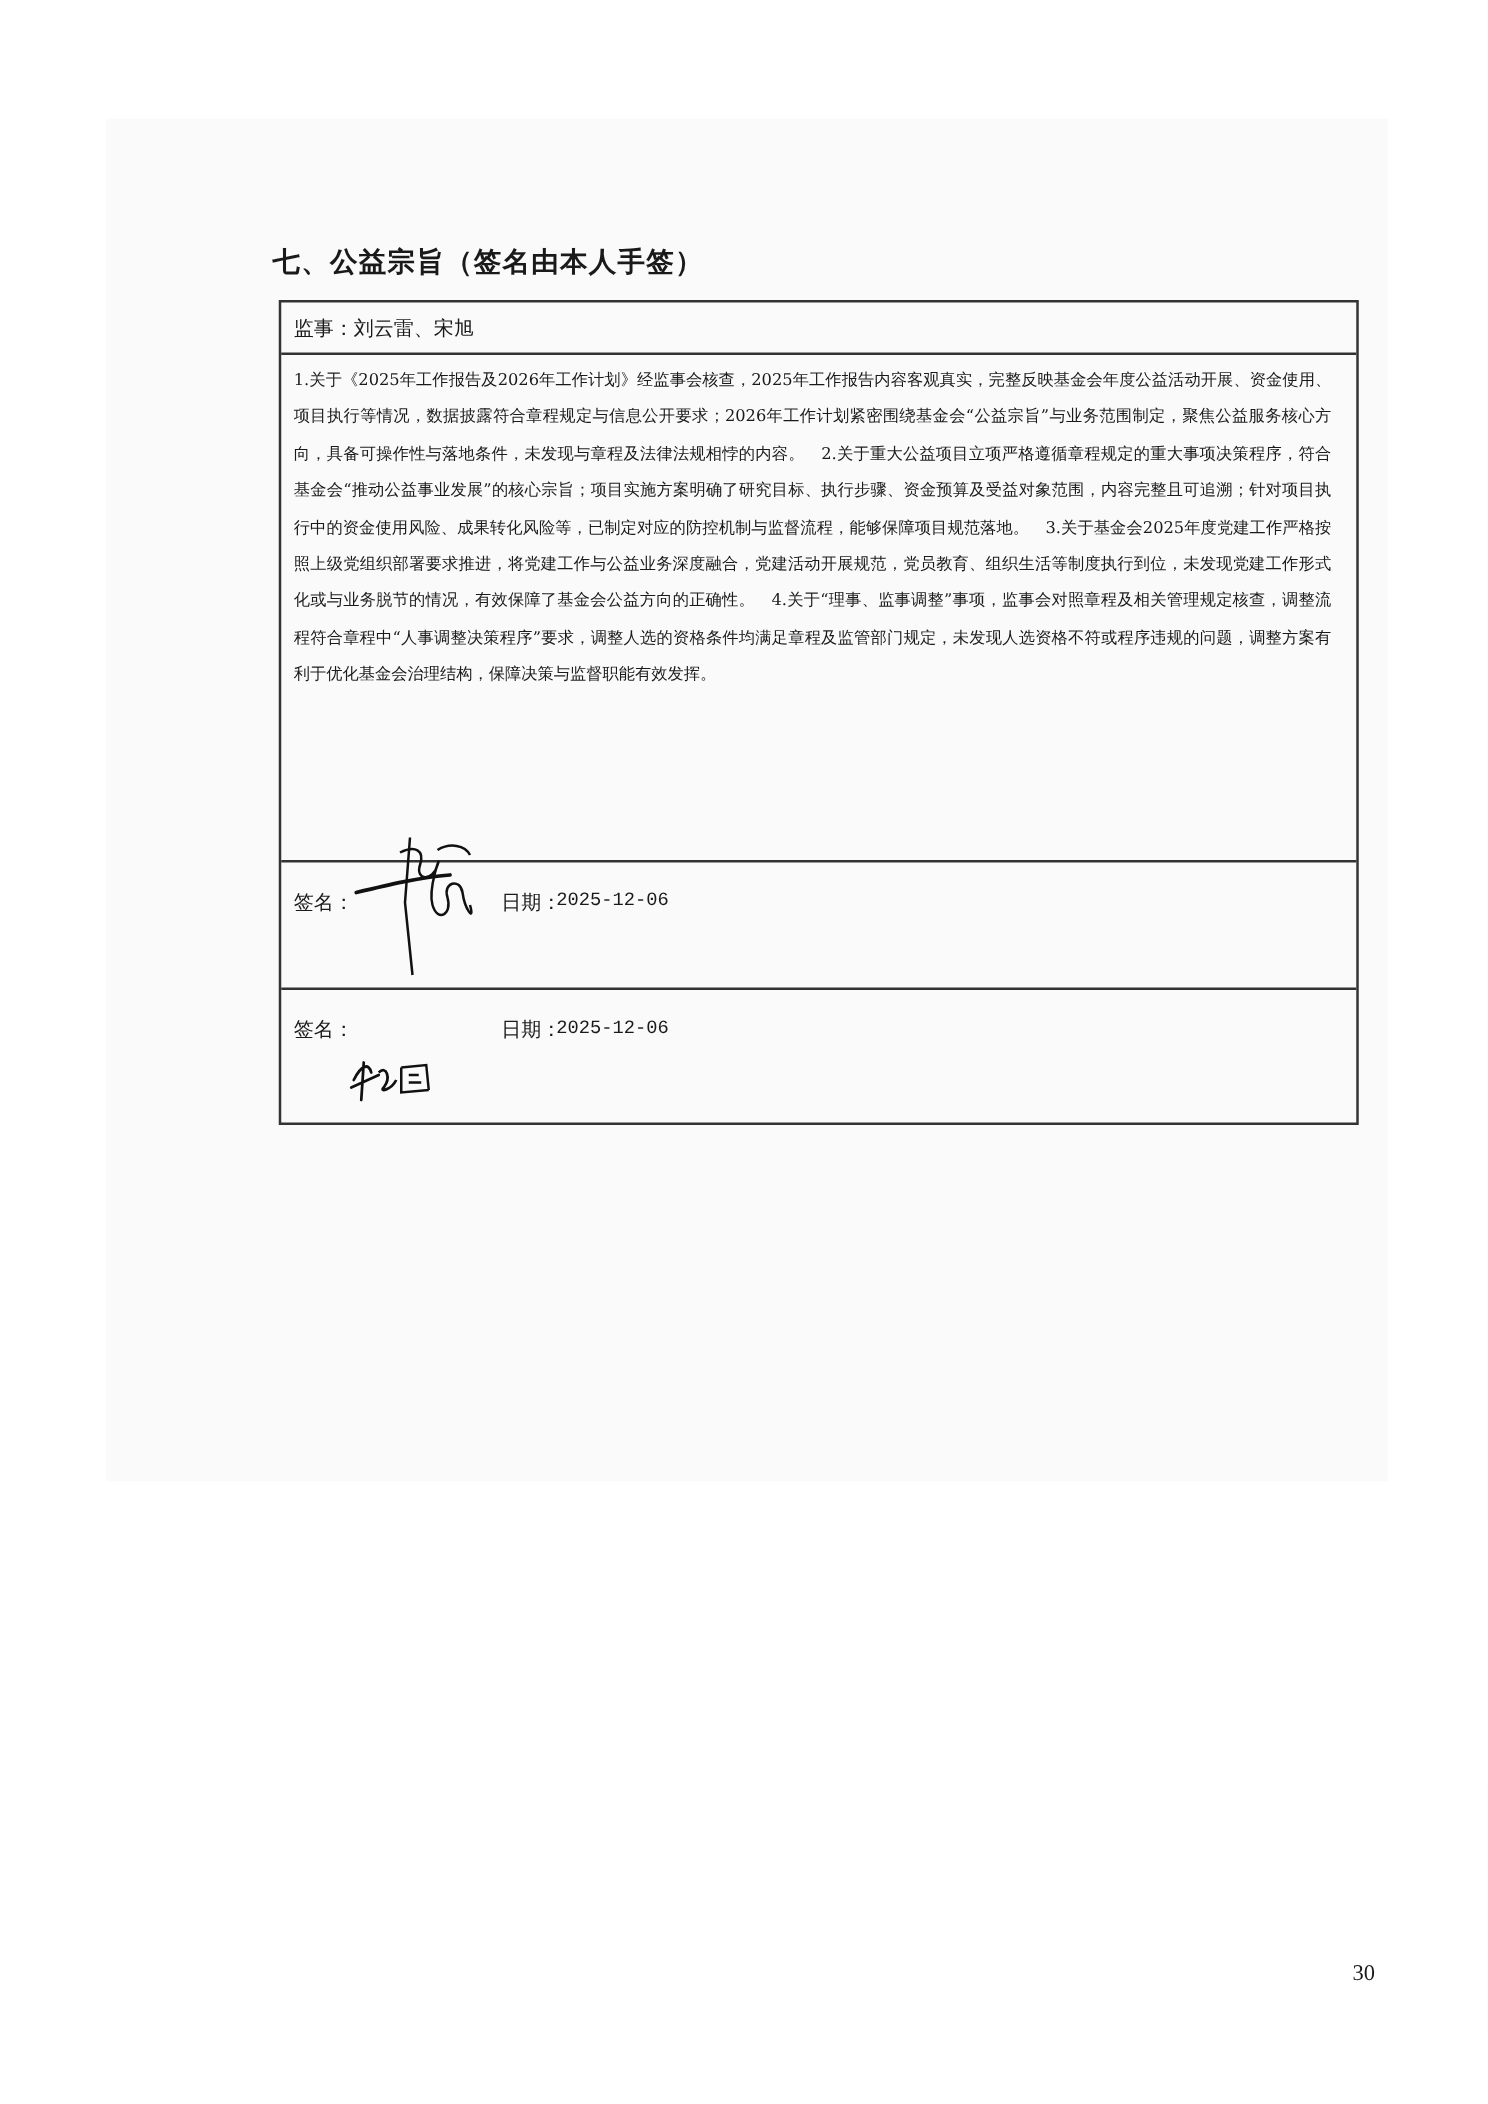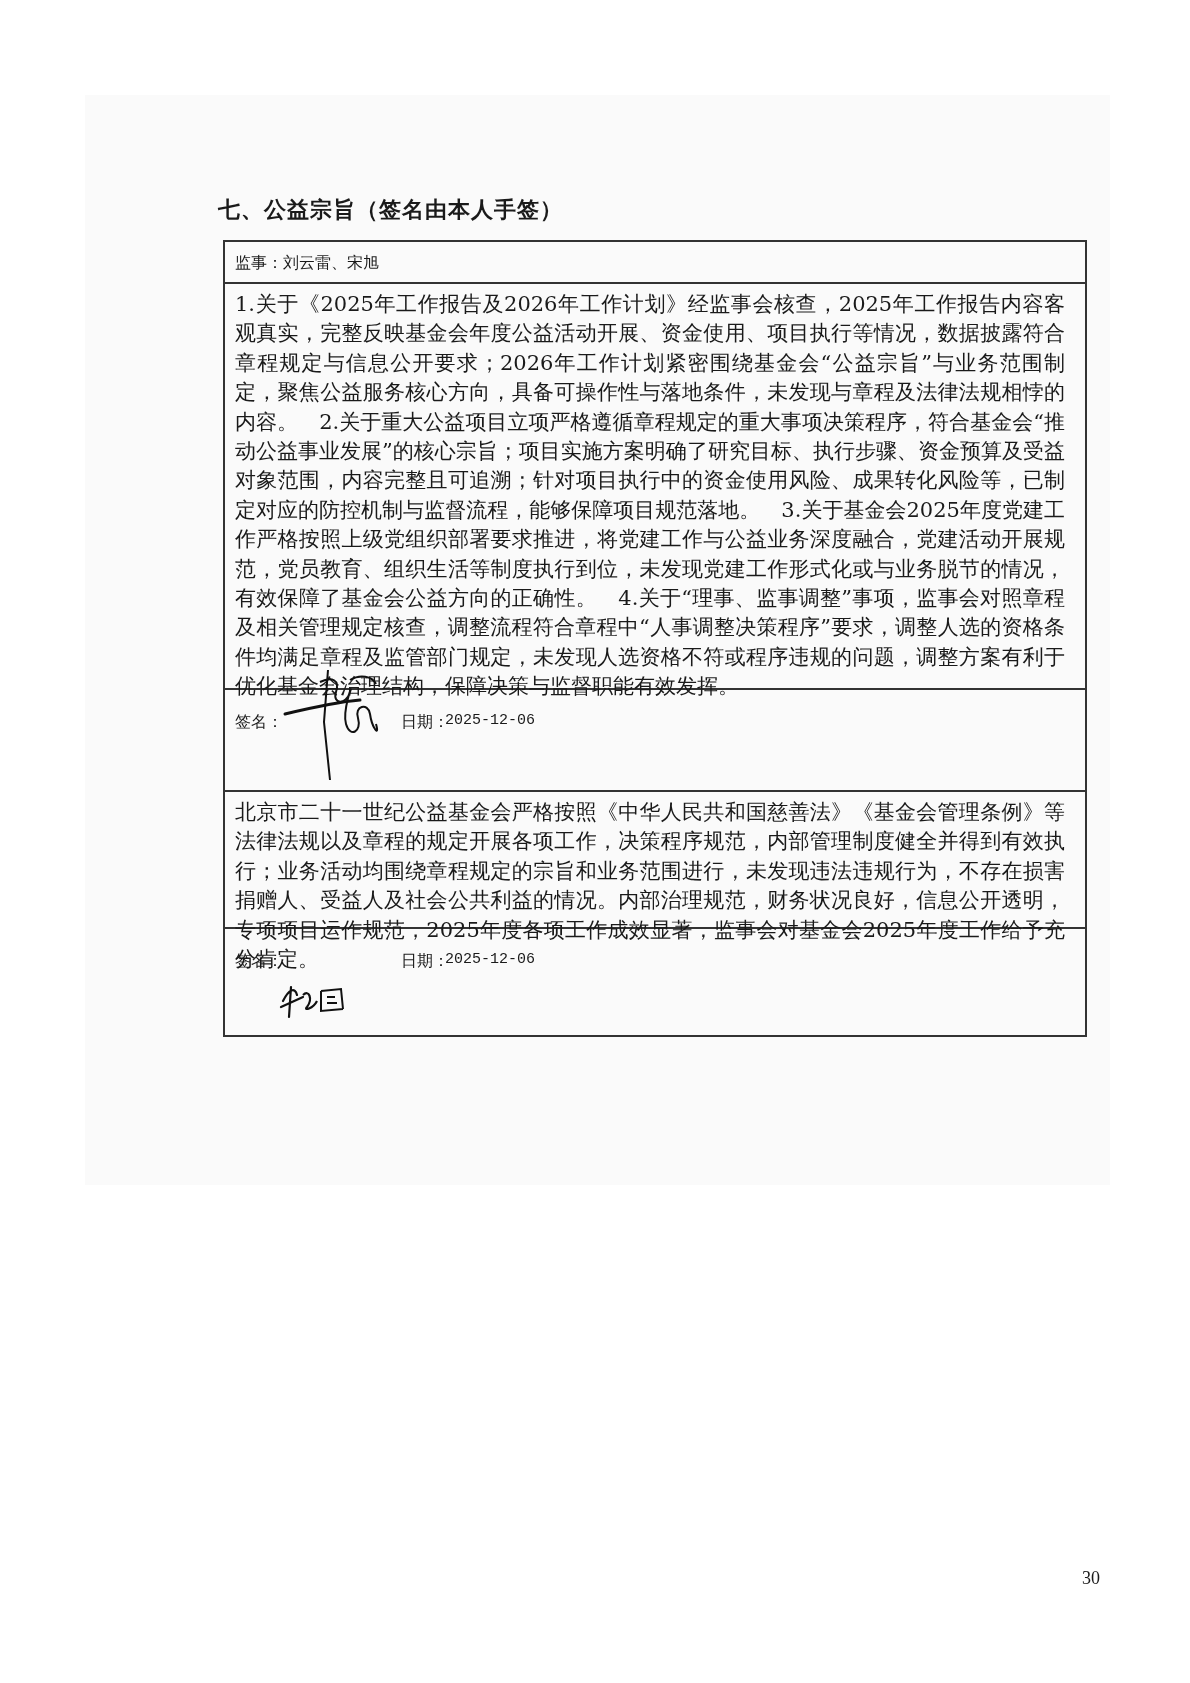--- a/index.html
+++ b/index.html
@@ -22,21 +22,21 @@
     }
     .table {
       position: absolute; left: 211px; top: 240px; width: 864px;
       border: 2px solid #333;
       box-sizing: border-box;
       margin-left: 12px;
     }
     .row { border-bottom: 2px solid #333; box-sizing: border-box; position: relative; }
     .row:last-child { border-bottom: none; }
     .label-row { height: 42px; padding: 11px 10px 0 10px; font-size: 16px; }
-    .body-row { padding: 6px 20px 4px 10px; font-size: 21px; line-height: 29.4px; text-align: justify; }
+    .body-row { padding: 6px 20px 4px 10px; font-size: 13px; line-height: 29.4px; text-align: justify; }
     .sig-row { padding: 0 10px; font-size: 16px; }
     .sig-row .sig-label { position: absolute; left: 10px; top: 22px; }
     .sig-row .date-label { position: absolute; top: 22px; }
     .sig-row .date-value { position: absolute; top: 22px; font-family: Liberation Mono, monospace; font-size: 15px; }
     .signature { position: absolute; }
     .page-number {
       position: absolute; left: 1082px; top: 1568px; font-size: 18px;
       font-family: "Liberation Serif", serif;
     }
   </style>
@@ -60,23 +60,20 @@
     <svg class="signature" style="left:55px; top:-28px;" width="140" height="120" viewBox="0 0 140 120">
       <path d="M5 52 C30 46, 55 40, 80 38" stroke="#111" stroke-width="3" fill="none" stroke-linecap="round"></path>
       <path d="M48 8 L44 60 L50 118" stroke="#111" stroke-width="2" fill="none"></path>
       <path d="M40 20 C52 14, 60 18, 56 30 C52 42, 66 44, 70 30 C74 18, 62 48, 66 62 C70 76, 82 70, 78 56 C74 44, 88 40, 90 52 C92 66, 100 76, 96 62" stroke="#111" stroke-width="2" fill="none"></path>
       <path d="M70 18 C80 12, 92 14, 96 22" stroke="#111" stroke-width="2" fill="none"></path>
     </svg>
     <span class="date-label" style="left:176px;">日期：</span>
     <span class="date-value" style="left:220px;">2025-12-06</span>
   </div>
 
-  <div class="row body-row" style="height:137px;">
-    <div>北京市二十一世纪公益基金会严格按照《中华人民共和国慈善法》《基金会管理条例》等法律法规以及章程的规定开展各项工作，决策程序规范，内部管理制度健全并得到有效执行；业务活动均围绕章程规定的宗旨和业务范围进行，未发现违法违规行为，不存在损害捐赠人、受益人及社会公共利益的情况。内部治理规范，财务状况良好，信息公开透明，专项项目运作规范，2025年度各项工作成效显著，监事会对基金会2025年度工作给予充分肯定。</div>
-  </div>
   <div class="row sig-row" style="height:106px;">
     <span class="sig-label">签名：</span>
     <svg class="signature" style="left:52px; top:50px;" width="80" height="40" viewBox="0 0 80 40">
       <path d="M6 22 C12 10, 18 8, 20 16 M4 28 L26 18 M14 8 L12 38" stroke="#111" stroke-width="2.2" fill="none" stroke-linecap="round"></path>
       <path d="M26 16 C32 10, 36 20, 30 28 C26 32, 36 30, 40 22" stroke="#111" stroke-width="2.2" fill="none"></path>
       <path d="M44 12 L44 32 L66 30 M44 12 L64 10 L66 30 M50 18 L58 18 M50 24 L60 24" stroke="#111" stroke-width="2" fill="none"></path>
     </svg>
     <span class="date-label" style="left:176px;">日期：</span>
     <span class="date-value" style="left:220px;">2025-12-06</span>
   </div>

